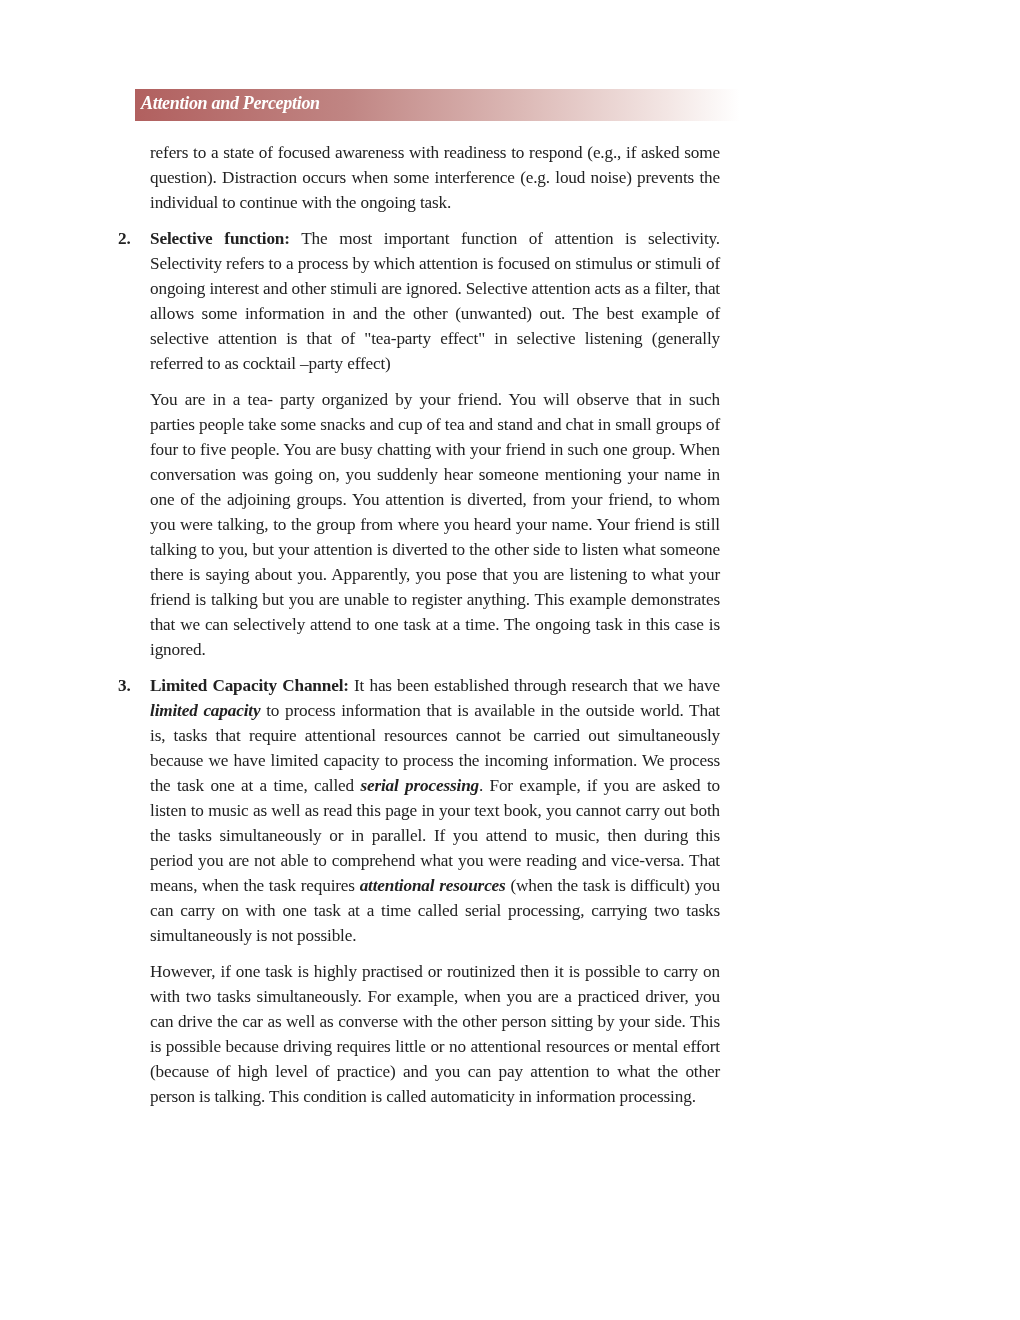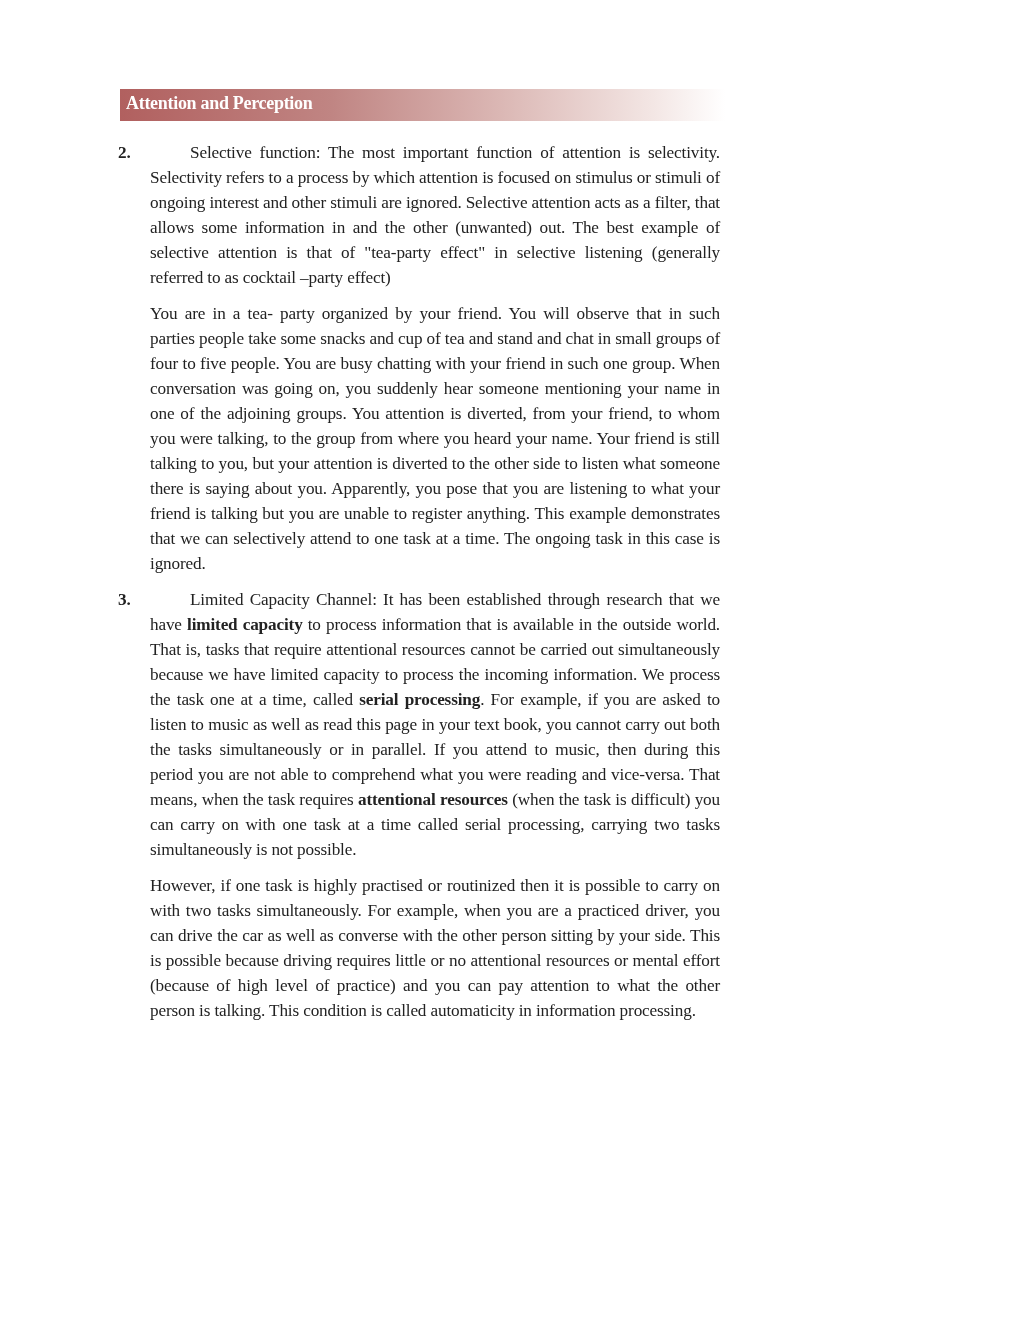--- a/index.html
+++ b/index.html
@@ -1,46 +1,48 @@
 <!DOCTYPE html>
 <html><head>
 <meta charset="utf-8">
 <style>
   html, body { margin: 0; padding: 0; background: #ffffff; }
   body { width: 1020px; height: 1320px; position: relative; overflow: hidden; }
   .header-band {
-    position: absolute; left: 120px; top: 89px; width: 605px; height: 32px;
+    position: absolute; left: 135px; top: 89px; width: 605px; height: 32px;
     background: linear-gradient(to right, #b1605f 0%, #c08583 35%, #ddbbb8 65%, #f3e6e4 88%, #ffffff 100%);
+    font-style: italic;
   }
   .header-title {
     position: absolute; left: 6px; top: 4px;
     font-family: "Liberation Serif", serif; font-weight: bold; font-size: 18px;
     color: #ffffff; letter-spacing: -0.3px;
   }
   .content {
     position: absolute; left: 118px; top: 140px; width: 602px;
     font-family: "Liberation Serif", serif; font-size: 17.2px; line-height: 25px;
     color: #222; text-align: justify;
   }
   .para { margin: 0 0 11px 32px; }
   .item { position: relative; margin: 0 0 11px 32px; }
   .item-num { position: absolute; left: -32px; top: 0; font-weight: bold; }
-  .b { font-weight: normal; margin-left: 40px; }
+  .b { font-weight: bold; }
   .i { }
-  .bi { font-weight: bold; }
+  .bi { font-weight: bold; font-style: italic; }
   span { letter-spacing: -0.15px; }
 </style>
 </head>
 <body>
 
 <div class="header-band">
   <span class="header-title">Attention and Perception</span>
 </div>
 
 <div class="content">
+  <p class="para"><span>refers to a state of focused awareness with readiness to respond (e.g., if asked some question). Distraction occurs when some interference (e.g. loud noise) prevents the individual to continue with the ongoing task.</span></p>
 
   <div class="item">
     <span class="item-num">2.</span>
     <span class="b">Selective function:</span><span> The most important function of attention is </span><span class="i">selectivity.</span><span> Selectivity refers to a process by which attention is focused on stimulus or stimuli of ongoing interest and other stimuli are ignored. Selective attention acts as a filter, that allows some information in and the other (unwanted) out. The best example of selective attention is that of "tea-party effect" in selective listening (generally referred to as cocktail –party effect)</span>
   </div>
 
   <p class="para"><span>You are in a tea- party organized by your friend. You will observe that in such parties people take some snacks and cup of tea and stand and chat in small groups of four to five people. You are busy chatting with your friend in such one group. When conversation was going on, you suddenly hear someone mentioning your name in one of the adjoining groups. You attention is diverted, from your friend, to whom you were talking, to the group from where you heard your name. Your friend is still talking to you, but your attention is diverted to the other side to listen what someone there is saying about you. Apparently, you pose that you are listening to what your friend is talking but you are unable to register anything. This example demonstrates that we can selectively attend to one task at a time. The ongoing task in this case is ignored.</span></p>
 
   <div class="item">
     <span class="item-num">3.</span>

